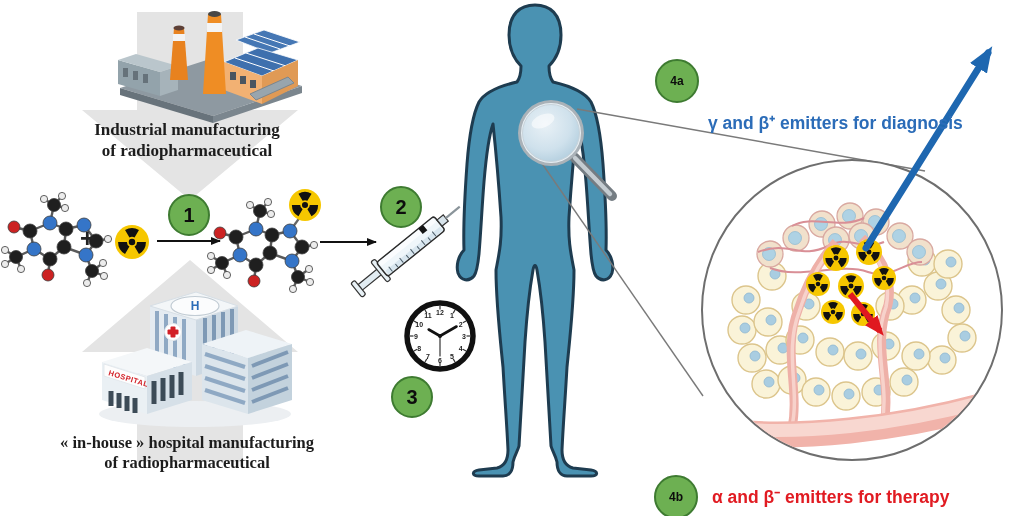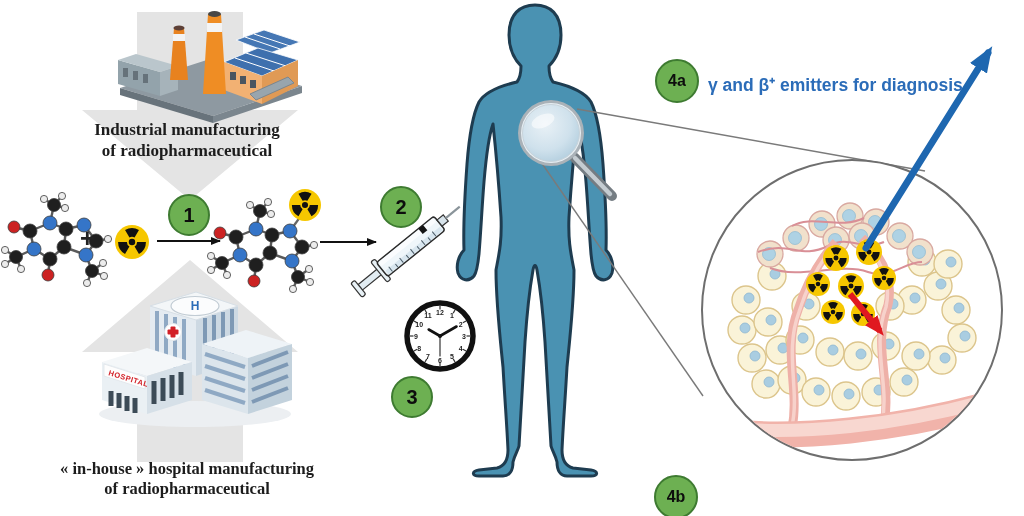--- a/index.html
+++ b/index.html
@@ -6,23 +6,23 @@
   #stage{position:relative;width:1024px;height:516px;background:#ffffff;overflow:hidden;
          font-family:"Liberation Sans",sans-serif;}
   svg{position:absolute;left:0;top:0;}
   .caption{position:absolute;text-align:center;font-weight:700;color:#1c1c1c;
            font-size:17px;line-height:1.24;font-family:Liberation Serif, serif;}
   .caption.small{font-size:16.5px;}
   .badge{position:absolute;border-radius:50%;background:#6db052;border:2.5px solid #3e7b31;
          display:flex;align-items:center;justify-content:center;font-weight:700;color:#0d0d0d;
          box-sizing:border-box;}
   .badge.num{width:42px;height:42px;font-size:20px;}
-  .badge.step4{width:44px;height:44px;font-size:16px;}
+  .badge.step4{width:44px;height:44px;font-size:12px;}
   .outcome{position:absolute;font-weight:700;font-size:17.5px;white-space:nowrap;}
-  .outcome.diag{color:#2b6cb8;}
+  .outcome.diag{color:#2b6cb8;margin-top:38px;}
   .outcome.ther{color:#e11b22;}
   .plus{position:absolute;font-weight:700;font-size:25px;color:#222;}
   text{font-family:"Liberation Sans",sans-serif;}
 </style>
 </head>
 <body>
 
 <div id="stage">
 
 <svg width="1024" height="516" viewBox="0 0 1024 516">
@@ -397,28 +397,29 @@
   </g>
 
   <line x1="866" y1="248" x2="988" y2="53" stroke="#1e67b0" stroke-width="7" stroke-linecap="round" marker-end="url(#mBlue)"></line>
 </svg>
 
 <div class="caption" style="left:57px;top:119px;width:260px;">
   <div>Industrial manufacturing</div>
   <div>of radiopharmaceutical</div>
 </div>
 
-<div class="caption small" style="left:37px;top:433px;width:300px;margin-top:26px;">
+<div class="caption small" style="left:37px;top:433px;width:300px;">
   <div>« in-house » hospital manufacturing</div>
   <div>of radiopharmaceutical</div>
 </div>
 
 <div class="plus" style="left:80px;top:224px;">+</div>
 
 <div class="badge num" style="left:168px;top:194px;">1</div>
 <div class="badge num" style="left:380px;top:186px;">2</div>
 <div class="badge num" style="left:391px;top:376px;">3</div>
 <div class="badge step4" style="left:655px;top:59px;">4a</div>
 <div class="badge step4" style="left:654px;top:475px;">4b</div>
 
 <div class="outcome diag" style="left:708px;top:72px;">γ and β⁺ emitters for diagnosis</div>
+<div class="outcome ther" style="left:712px;top:484px;">α and β⁻ emitters for therapy</div>
 
 </div>
 
 </body></html>

